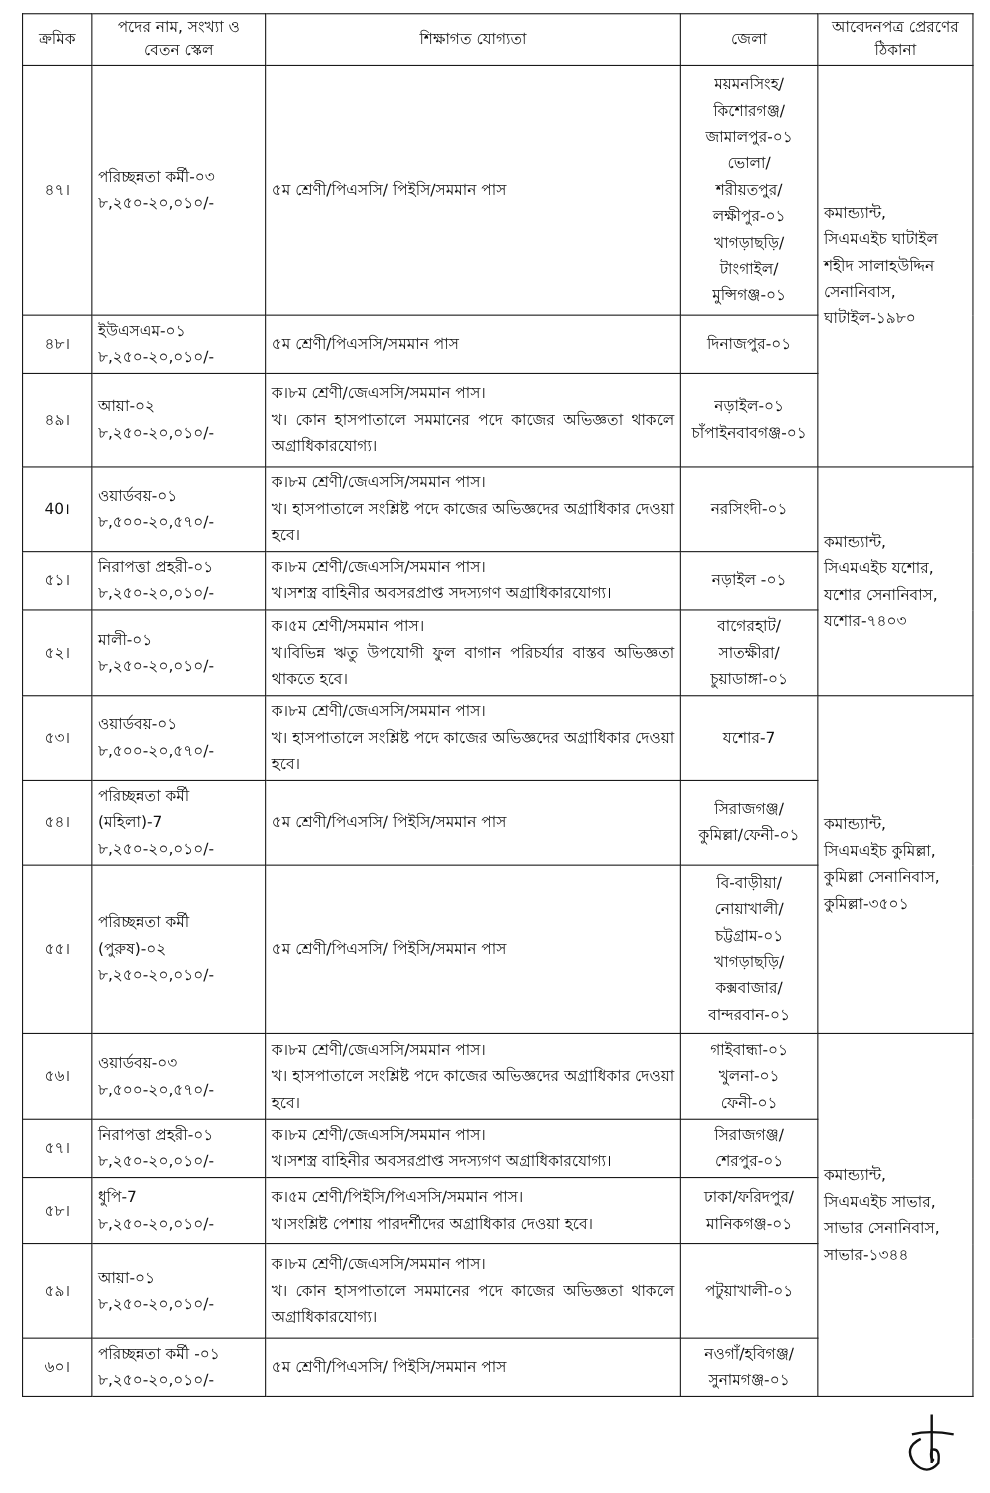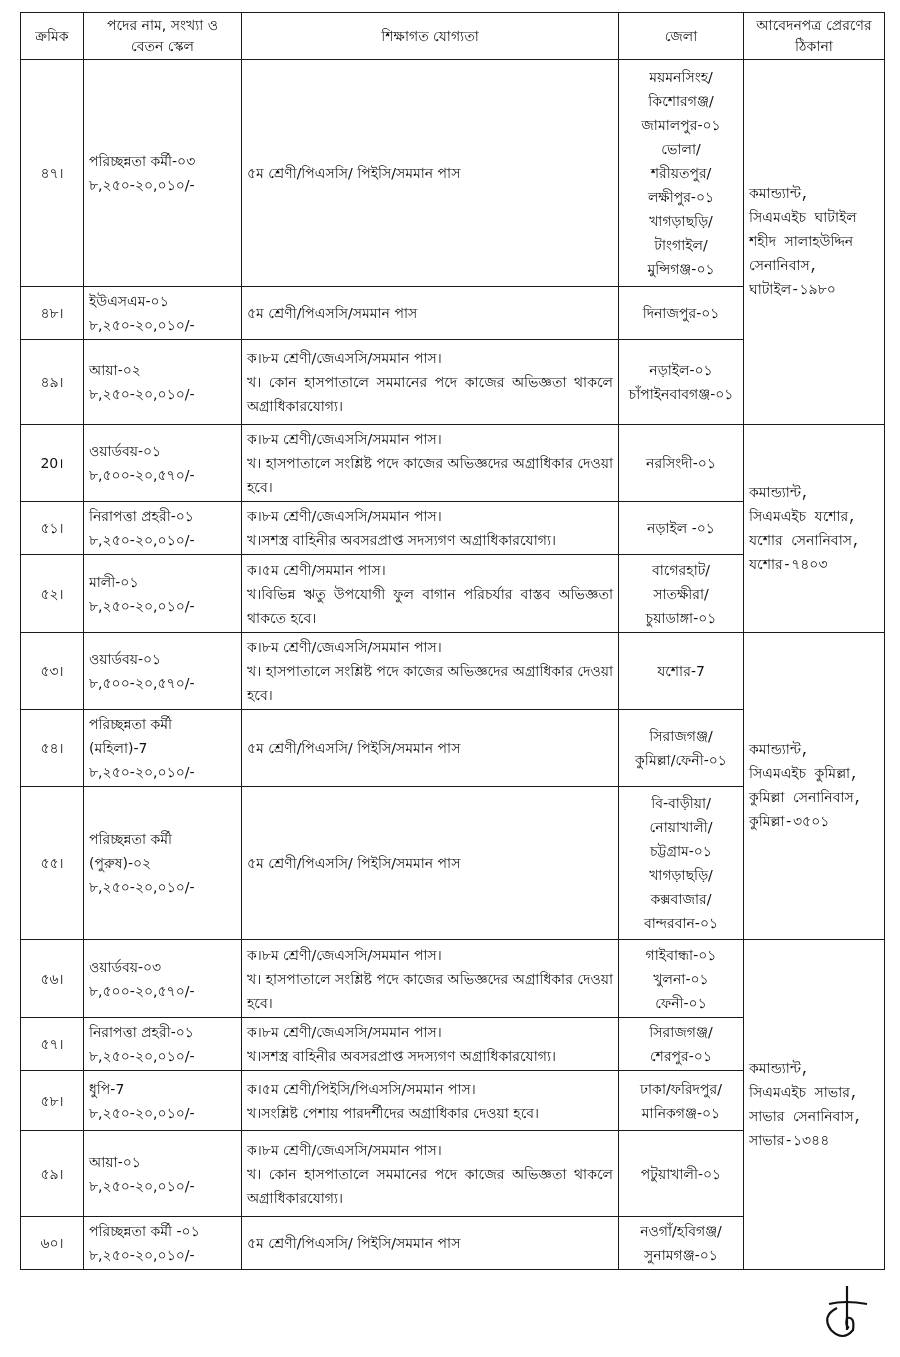--- a/index.html
+++ b/index.html
@@ -11,21 +11,21 @@
   }
   table.jobs td, table.jobs th {
     border: 1.6px solid #1a1a1a; padding: 2px 5px; vertical-align: middle;
     font-size: 14px; line-height: 24px; font-weight: normal;
   }
   table.jobs th { text-align: center; line-height: 21px; }
   .c-serial { text-align: center; }
   .c-post { text-align: left; }
   .c-qual { text-align: left; }
   .c-dist { text-align: center; }
-  .c-addr { text-align: left; vertical-align: middle; font-family: Liberation Mono, monospace; }
+  .c-addr { text-align: left; vertical-align: middle; }
   .line { display: block; }
   .qual-line { display: block; text-align: justify; }
   .signature { position: absolute; left: 815px; top: 1282px; width: 60px; height: 60px; }
 </style>
 </head>
 <body>
 
 <table class="jobs">
   <colgroup>
     <col style="width:63px">
@@ -94,21 +94,21 @@
         <td class="c-qual">
           <span class="qual-line">ক।৮ম শ্রেণী/জেএসসি/সমমান পাস।</span>
           <span class="qual-line">খ। কোন হাসপাতালে সমমানের পদে কাজের অভিজ্ঞতা থাকলে অগ্রাধিকারযোগ্য।</span>
         </td>
         <td class="c-dist">
           <span class="line">নড়াইল-০১</span>
           <span class="line">চাঁপাইনবাবগঞ্জ-০১</span>
         </td>
       </tr>
       <tr style="height: 76px;">
-        <td class="c-serial">20।</td>
+        <td class="c-serial">40।</td>
         <td class="c-post">
           <span class="line">ওয়ার্ডবয়-০১</span>
           <span class="line">৮,৫০০-২০,৫৭০/-</span>
         </td>
         <td class="c-qual">
           <span class="qual-line">ক।৮ম শ্রেণী/জেএসসি/সমমান পাস।</span>
           <span class="qual-line">খ। হাসপাতালে সংশ্লিষ্ট পদে কাজের অভিজ্ঞদের অগ্রাধিকার দেওয়া হবে।</span>
         </td>
         <td class="c-dist">
           <span class="line">নরসিংদী-০১</span>

